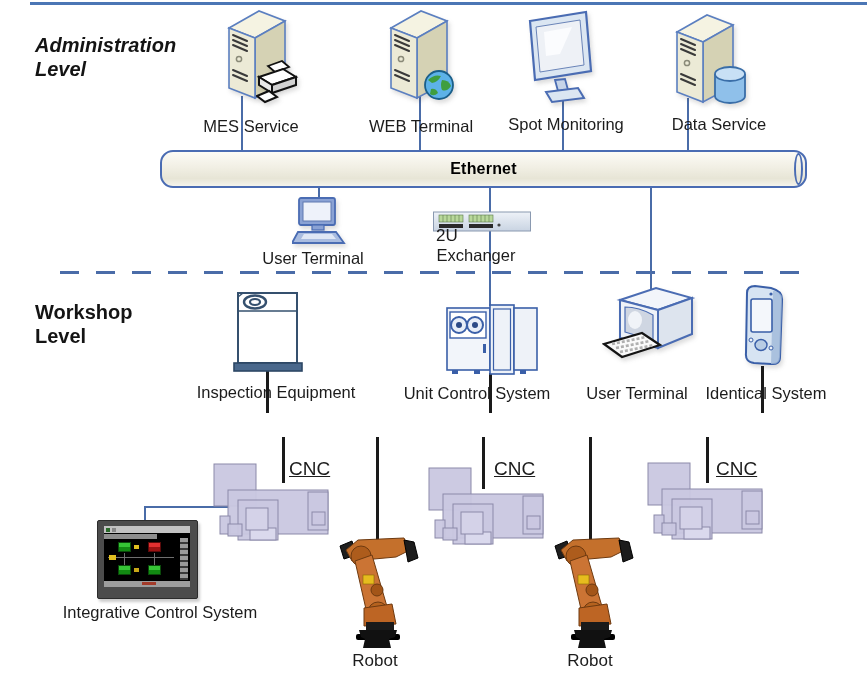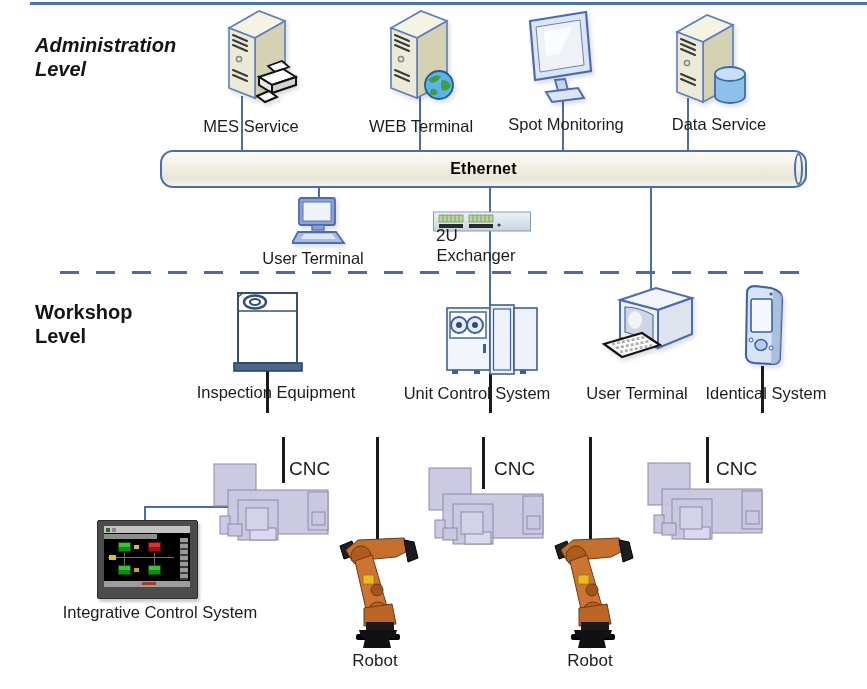--- a/index.html
+++ b/index.html
@@ -4,21 +4,21 @@
 <style>
   html,body{margin:0;padding:0;background:#fff;}
   #canvas{
     position:relative;width:867px;height:689px;background:#ffffff;overflow:hidden;
     font-family:"Liberation Sans", sans-serif;color:#1c1c1c;
   }
   .abs{position:absolute;}
   .top-border{position:absolute;left:30px;top:2px;width:837px;height:3px;background:#4b76b5;}
   .section-label{position:absolute;font-size:20px;font-weight:bold;color:#141414;line-height:1.22;}
   .dev-label{position:absolute;font-size:16.5px;color:#1c1c1c;white-space:nowrap;transform:translateX(-50%);}
-  .cnc-label{position:absolute;font-size:19px;color:#1c1c1c;white-space:nowrap;}
+  .cnc-label{position:absolute;font-size:19px;color:#1c1c1c;white-space:nowrap;text-decoration:underline;}
   .vline{position:absolute;width:2px;background:#4a6ca8;}
   .vline.black{width:2.5px;background:#1a1a1a;}
   .hline{position:absolute;height:2px;background:#4a6ca8;}
   .bus{
     position:absolute;height:38px;box-sizing:border-box;
     border:2px solid #4a6cb3;border-radius:13px;
     background:linear-gradient(180deg,#fcfbf6 0%,#f1efe4 45%,#e7e5d6 78%,#f5f4ec 100%);
     display:flex;align-items:center;justify-content:center;
   }
   .bus .cap{

